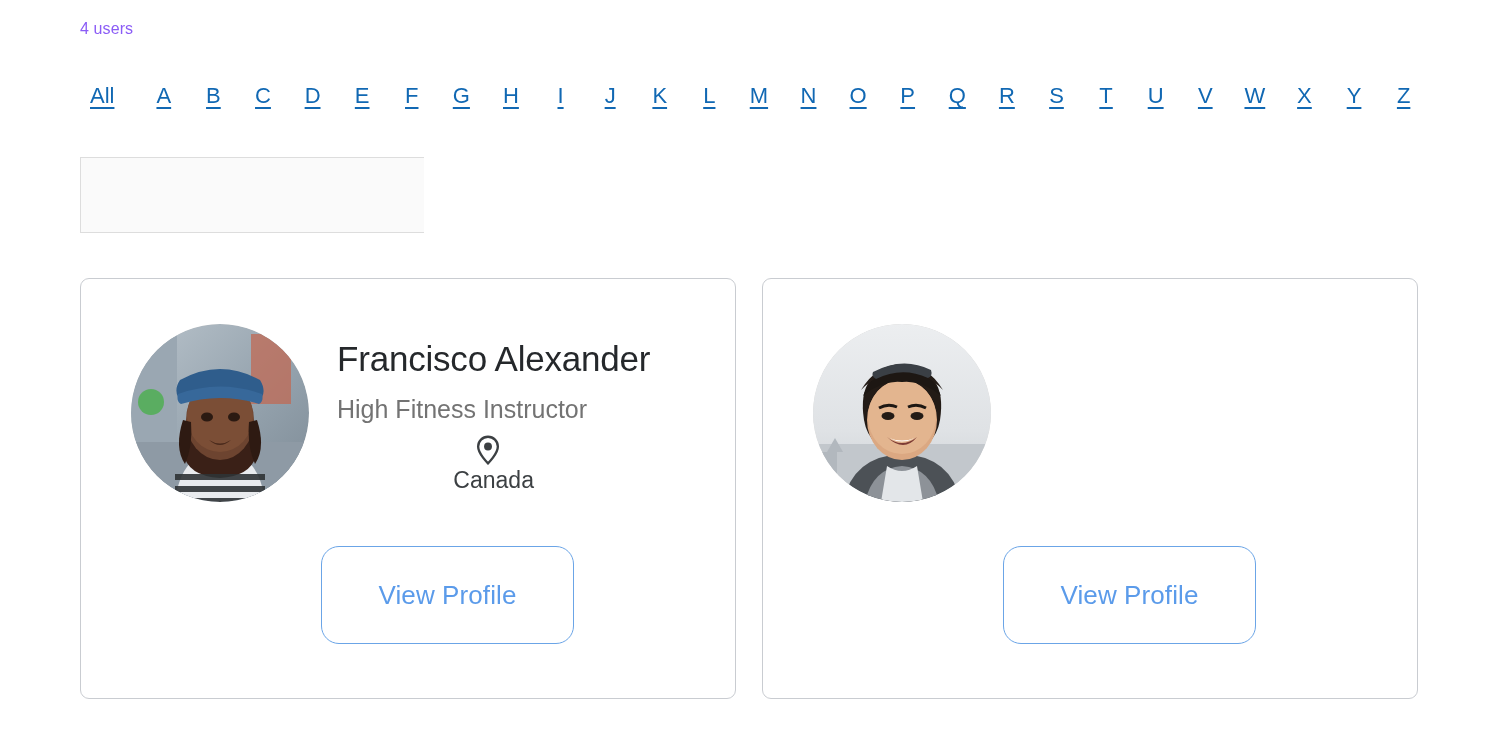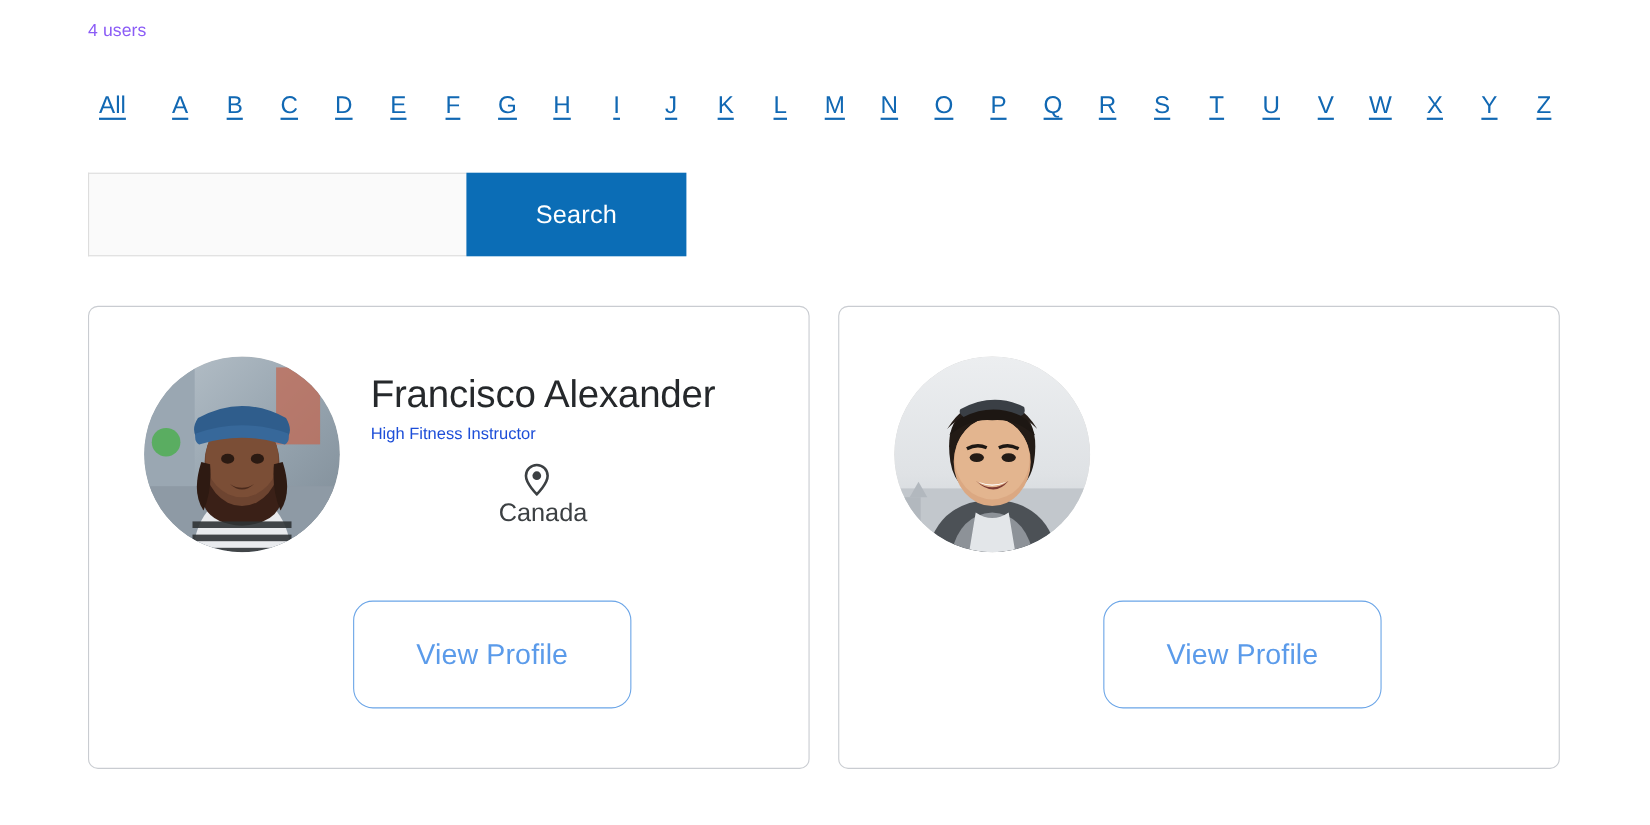--- a/index.html
+++ b/index.html
@@ -131,23 +131,24 @@
     overflow: hidden;
   }
   .user-name {
     font-size: 35px;
     line-height: 42px;
     color: #25282b;
     white-space: nowrap;
     letter-spacing: -0.2px;
   }
   .user-role {
-    font-size: 15px;
+    font-size: 25px;
     line-height: 30px;
-    color: #1d4ed8;
+    color: #737373;
+    margin-top: 14px;
     white-space: nowrap;
   }
   .user-location {
     display: flex;
     align-items: center;
     margin-top: 11px;
     font-size: 23px;
     line-height: 30px;
     color: #3c4043;
     white-space: nowrap;
@@ -213,21 +214,20 @@
     <a class="alpha-link letter">U</a>
     <a class="alpha-link letter">V</a>
     <a class="alpha-link letter">W</a>
     <a class="alpha-link letter">X</a>
     <a class="alpha-link letter">Y</a>
     <a class="alpha-link letter">Z</a>
   </nav>
 
   <div class="search-row">
     <input class="search-input" type="text" placeholder="" style="">
-    <button class="search-button">Search</button>
   </div>
 
   <div class="cards">
 
     <div class="user-card">
       <div class="card-top">
         <div class="avatar">
           <svg viewBox="0 0 178 178" xmlns="http://www.w3.org/2000/svg">
             <defs>
               <clipPath id="c1">

